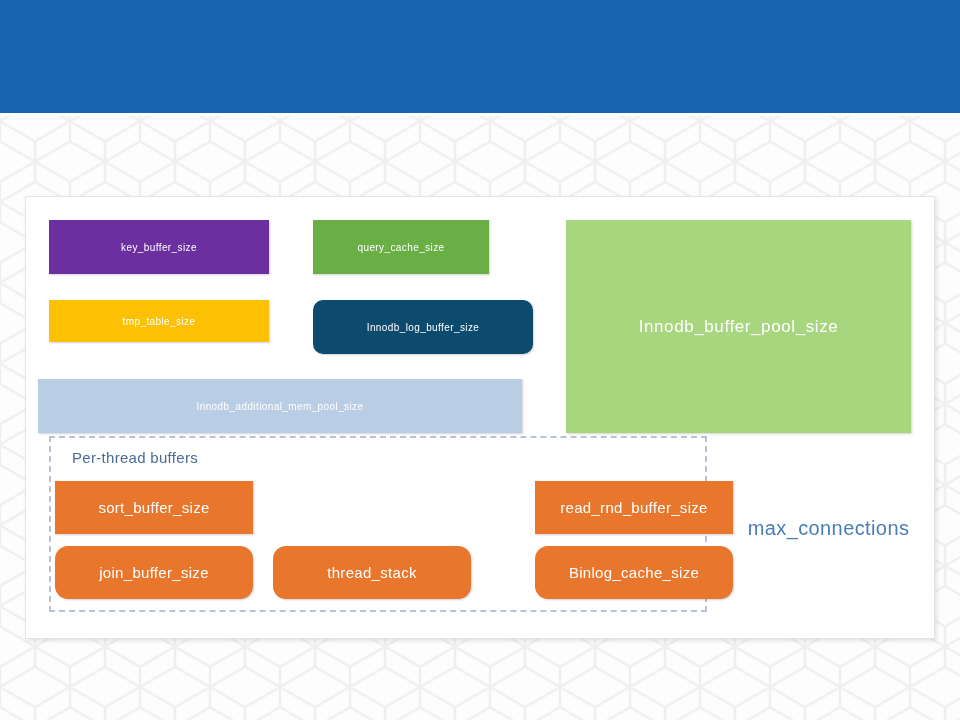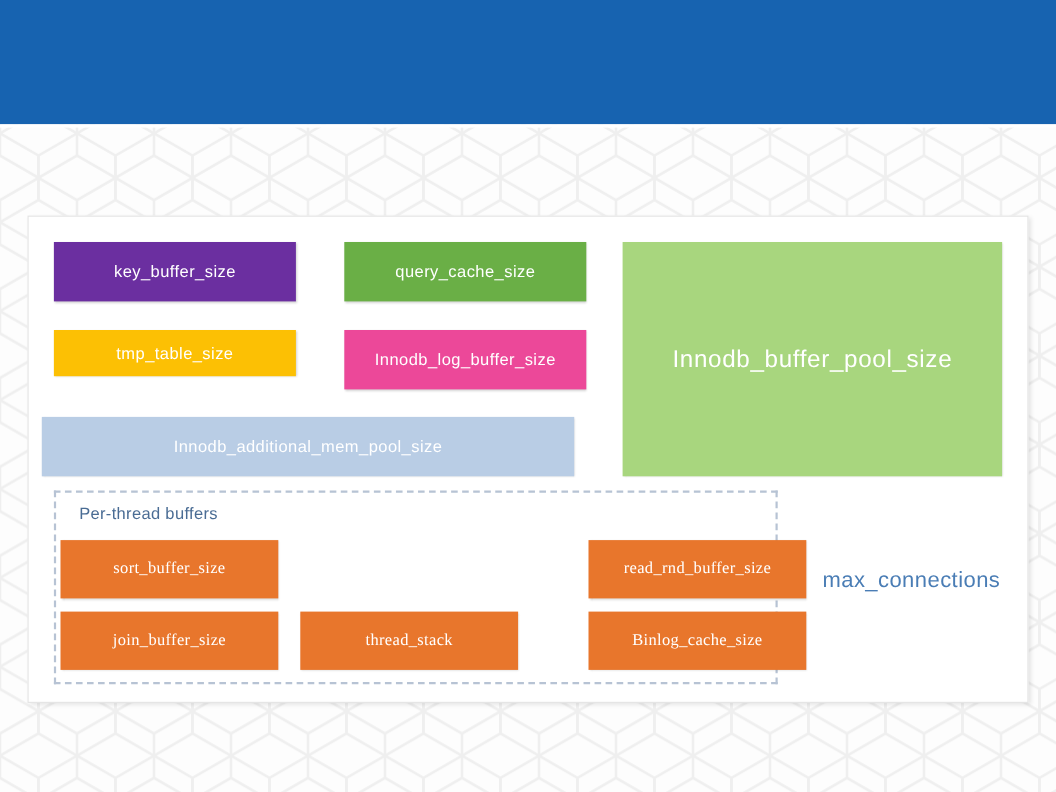--- a/index.html
+++ b/index.html
@@ -76,42 +76,42 @@
     z-index: 3;
   }
 
   
   .param-box {
     position: absolute;
     display: flex;
     align-items: center;
     justify-content: center;
     color: #ffffff;
-    font-size: 15px;
+    font-size: 10px;
     letter-spacing: 0.4px;
     box-shadow: 1px 1px 2px rgba(0,0,0,0.18);
     white-space: nowrap;
     box-sizing: border-box;
   }
 
   .box-key-buffer          { left: 23px;  top: 23px;  width: 220px; height: 54px;  background: #6B2FA0; }
-  .box-query-cache         { left: 287px; top: 23px;  width: 220px; height: 54px;  background: #6AAF46; }
+  .box-query-cache         { left: 287px; top: 23px;  width: 176px; height: 54px;  background: #6AAF46; }
   .box-tmp-table           { left: 23px;  top: 103px; width: 220px; height: 42px;  background: #FCC004; }
-  .box-innodb-log          { left: 287px; top: 103px; width: 220px; height: 54px;  background: #ec4899; }
+  .box-innodb-log          { left: 287px; top: 103px; width: 220px; height: 54px;  background: #0c4a6e; border-radius: 10px; }
   .box-innodb-additional   { left: 12px;  top: 182px; width: 484px; height: 54px;  background: #B9CDE5; }
   .box-innodb-pool         {
     left: 540px; top: 23px; width: 345px; height: 213px;
-    background: #A8D67E; font-size: 22px; letter-spacing: 0.6px;
+    background: #A8D67E; font-size: 17px; letter-spacing: 0.6px;
   }
 
   
   #per-thread-group {
     position: absolute;
     left: 23px;
-    top: 249px;
+    top: 239px;
     width: 658px;
     height: 176px;
     border: 2px dashed #b7c3d4;
     box-sizing: border-box;
     background: transparent;
   }
   #per-thread-label {
     position: absolute;
     left: 21px;
     top: 11px;
@@ -127,27 +127,26 @@
     justify-content: center;
     background: #E8762C;
     color: #ffffff;
     font-size: 15px;
     letter-spacing: 0.3px;
     white-space: nowrap;
     box-shadow: 1px 1px 2px rgba(0,0,0,0.18);
     box-sizing: border-box;
     width: 198px;
     height: 53px;
-    font-family: Liberation Serif, serif;
   }
   .tcol-0 { left: 4px;   }
   .tcol-1 { left: 222px; }
   .tcol-2 { left: 440px; margin-left: 44px; }
   .trow-0 { top: 43px;   }
-  .trow-1 { top: 108px;  }
+  .trow-1 { top: 108px; border-radius: 13px;  }
 
   
   #max-connections {
     position: absolute;
     left: 715px;
     top: 320px;
     width: 175px;
     text-align: center;
     font-size: 20px;
     color: #4A7DB5;

